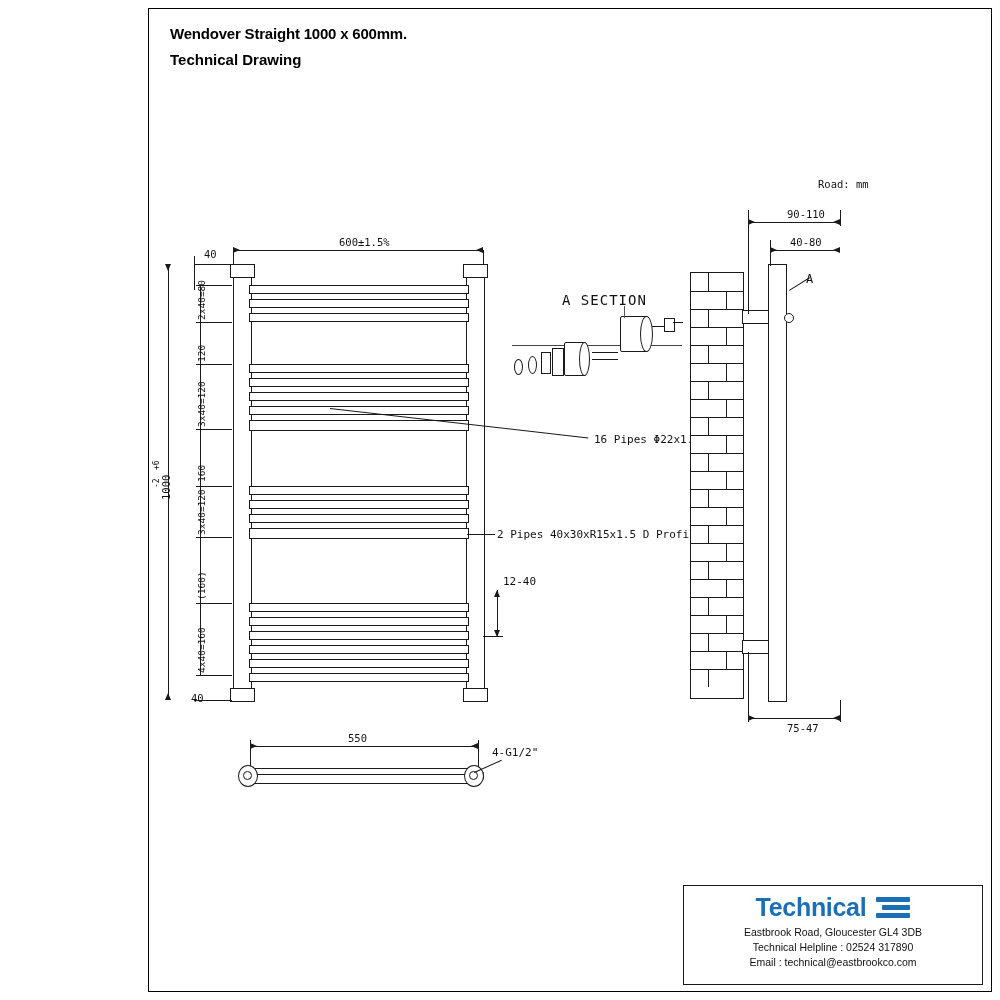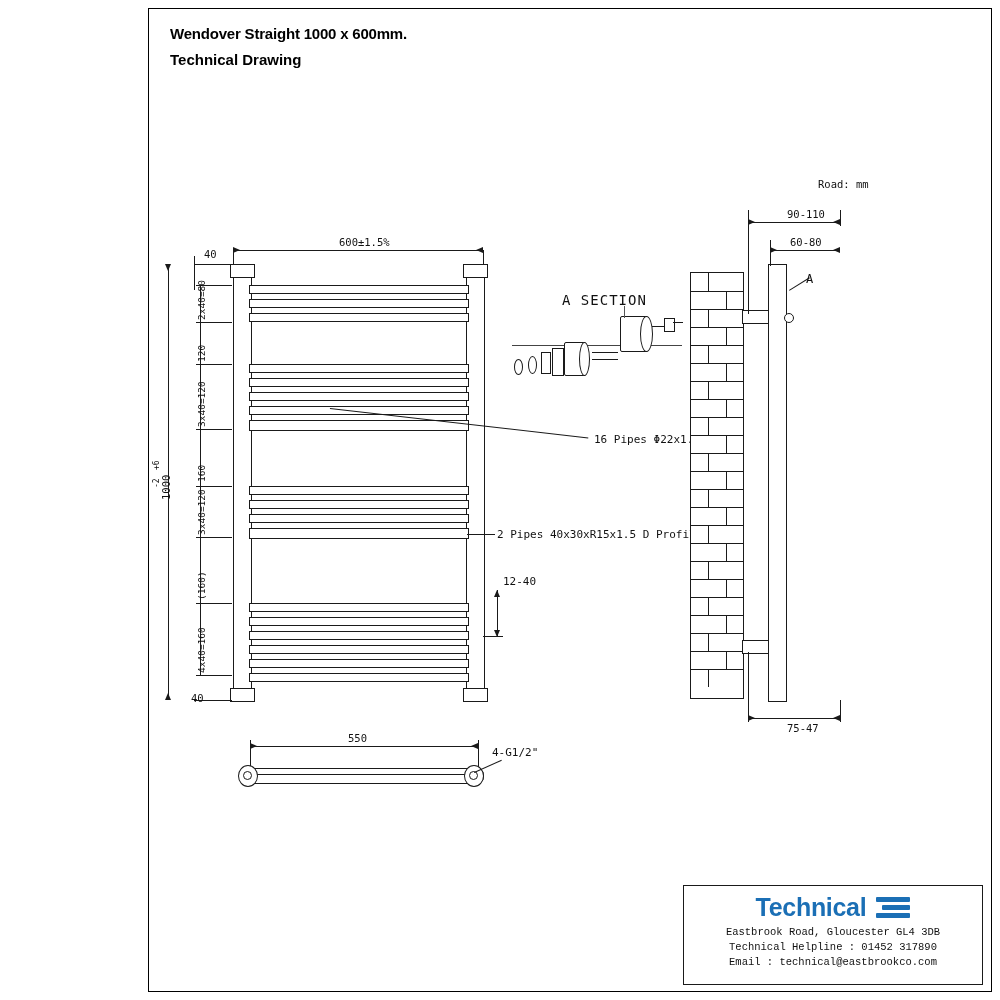--- a/index.html
+++ b/index.html
@@ -139,21 +139,21 @@
     background: #1b6fb5;
     border-radius: 1px;
   }
   #brand-mark i:nth-child(1) { width: 34px; }
   #brand-mark i:nth-child(2) { width: 28px; margin-left: 6px; }
   #brand-mark i:nth-child(3) { width: 34px; }
   .foot-line {
     font-size: 10.5px;
     color: #111;
     line-height: 1.42;
-    font-family: Liberation Mono, monospace;
+    font-family: Liberation Sans, sans-serif;
   }
 
   
   .sec-piece { position: absolute; border: 1.2px solid #1a1a1a; background: #fff; }
   .sec-ell {
     position: absolute;
     border: 1.2px solid #1a1a1a;
     background: #fff;
     border-radius: 50%;
   }
@@ -342,21 +342,21 @@
   <div class="arrow-r" style="left:748px; top:219px;"></div>
   <div class="arrow-l" style="left:833px; top:219px;"></div>
   <div class="ln vln" style="left:748px; top:210px; height:104px;"></div>
   <div class="ln vln" style="left:840px; top:210px; height:16px;"></div>
   <div class="dimtxt" style="left:787px; top:208px;">90-110</div>
 
   <div class="ln hln" style="left:770px; top:250px; width:70px;"></div>
   <div class="arrow-r" style="left:770px; top:247px;"></div>
   <div class="arrow-l" style="left:833px; top:247px;"></div>
   <div class="ln vln" style="left:770px; top:240px; height:26px;"></div>
-  <div class="dimtxt" style="left:790px; top:236px;">60-80</div>
+  <div class="dimtxt" style="left:790px; top:236px;">40-80</div>
 
   <div class="ln hln" style="left:748px; top:718px; width:92px;"></div>
   <div class="arrow-r" style="left:748px; top:715px;"></div>
   <div class="arrow-l" style="left:833px; top:715px;"></div>
   <div class="ln vln" style="left:748px; top:652px; height:70px;"></div>
   <div class="ln vln" style="left:840px; top:700px; height:22px;"></div>
   <div class="dimtxt" style="left:787px; top:722px;">75-47</div>
 </div>
 
 <div class="abs" style="left:0; top:0; width:1000px; height:1000px;">
@@ -383,15 +383,15 @@
 <div id="footer-box">
   <div id="brand-row">
     <div id="brand-name">Technical</div>
     <div id="brand-mark">
         <i></i>
         <i></i>
         <i></i>
       </div>
   </div>
   <div class="foot-line" style="margin-top:5px;">Eastbrook Road, Gloucester GL4 3DB</div>
-  <div class="foot-line">Technical Helpline : 01452 317890</div>
+  <div class="foot-line">Technical Helpline : 02524 317890</div>
   <div class="foot-line">Email : technical@eastbrookco.com</div>
 </div>
 
 </body></html>

